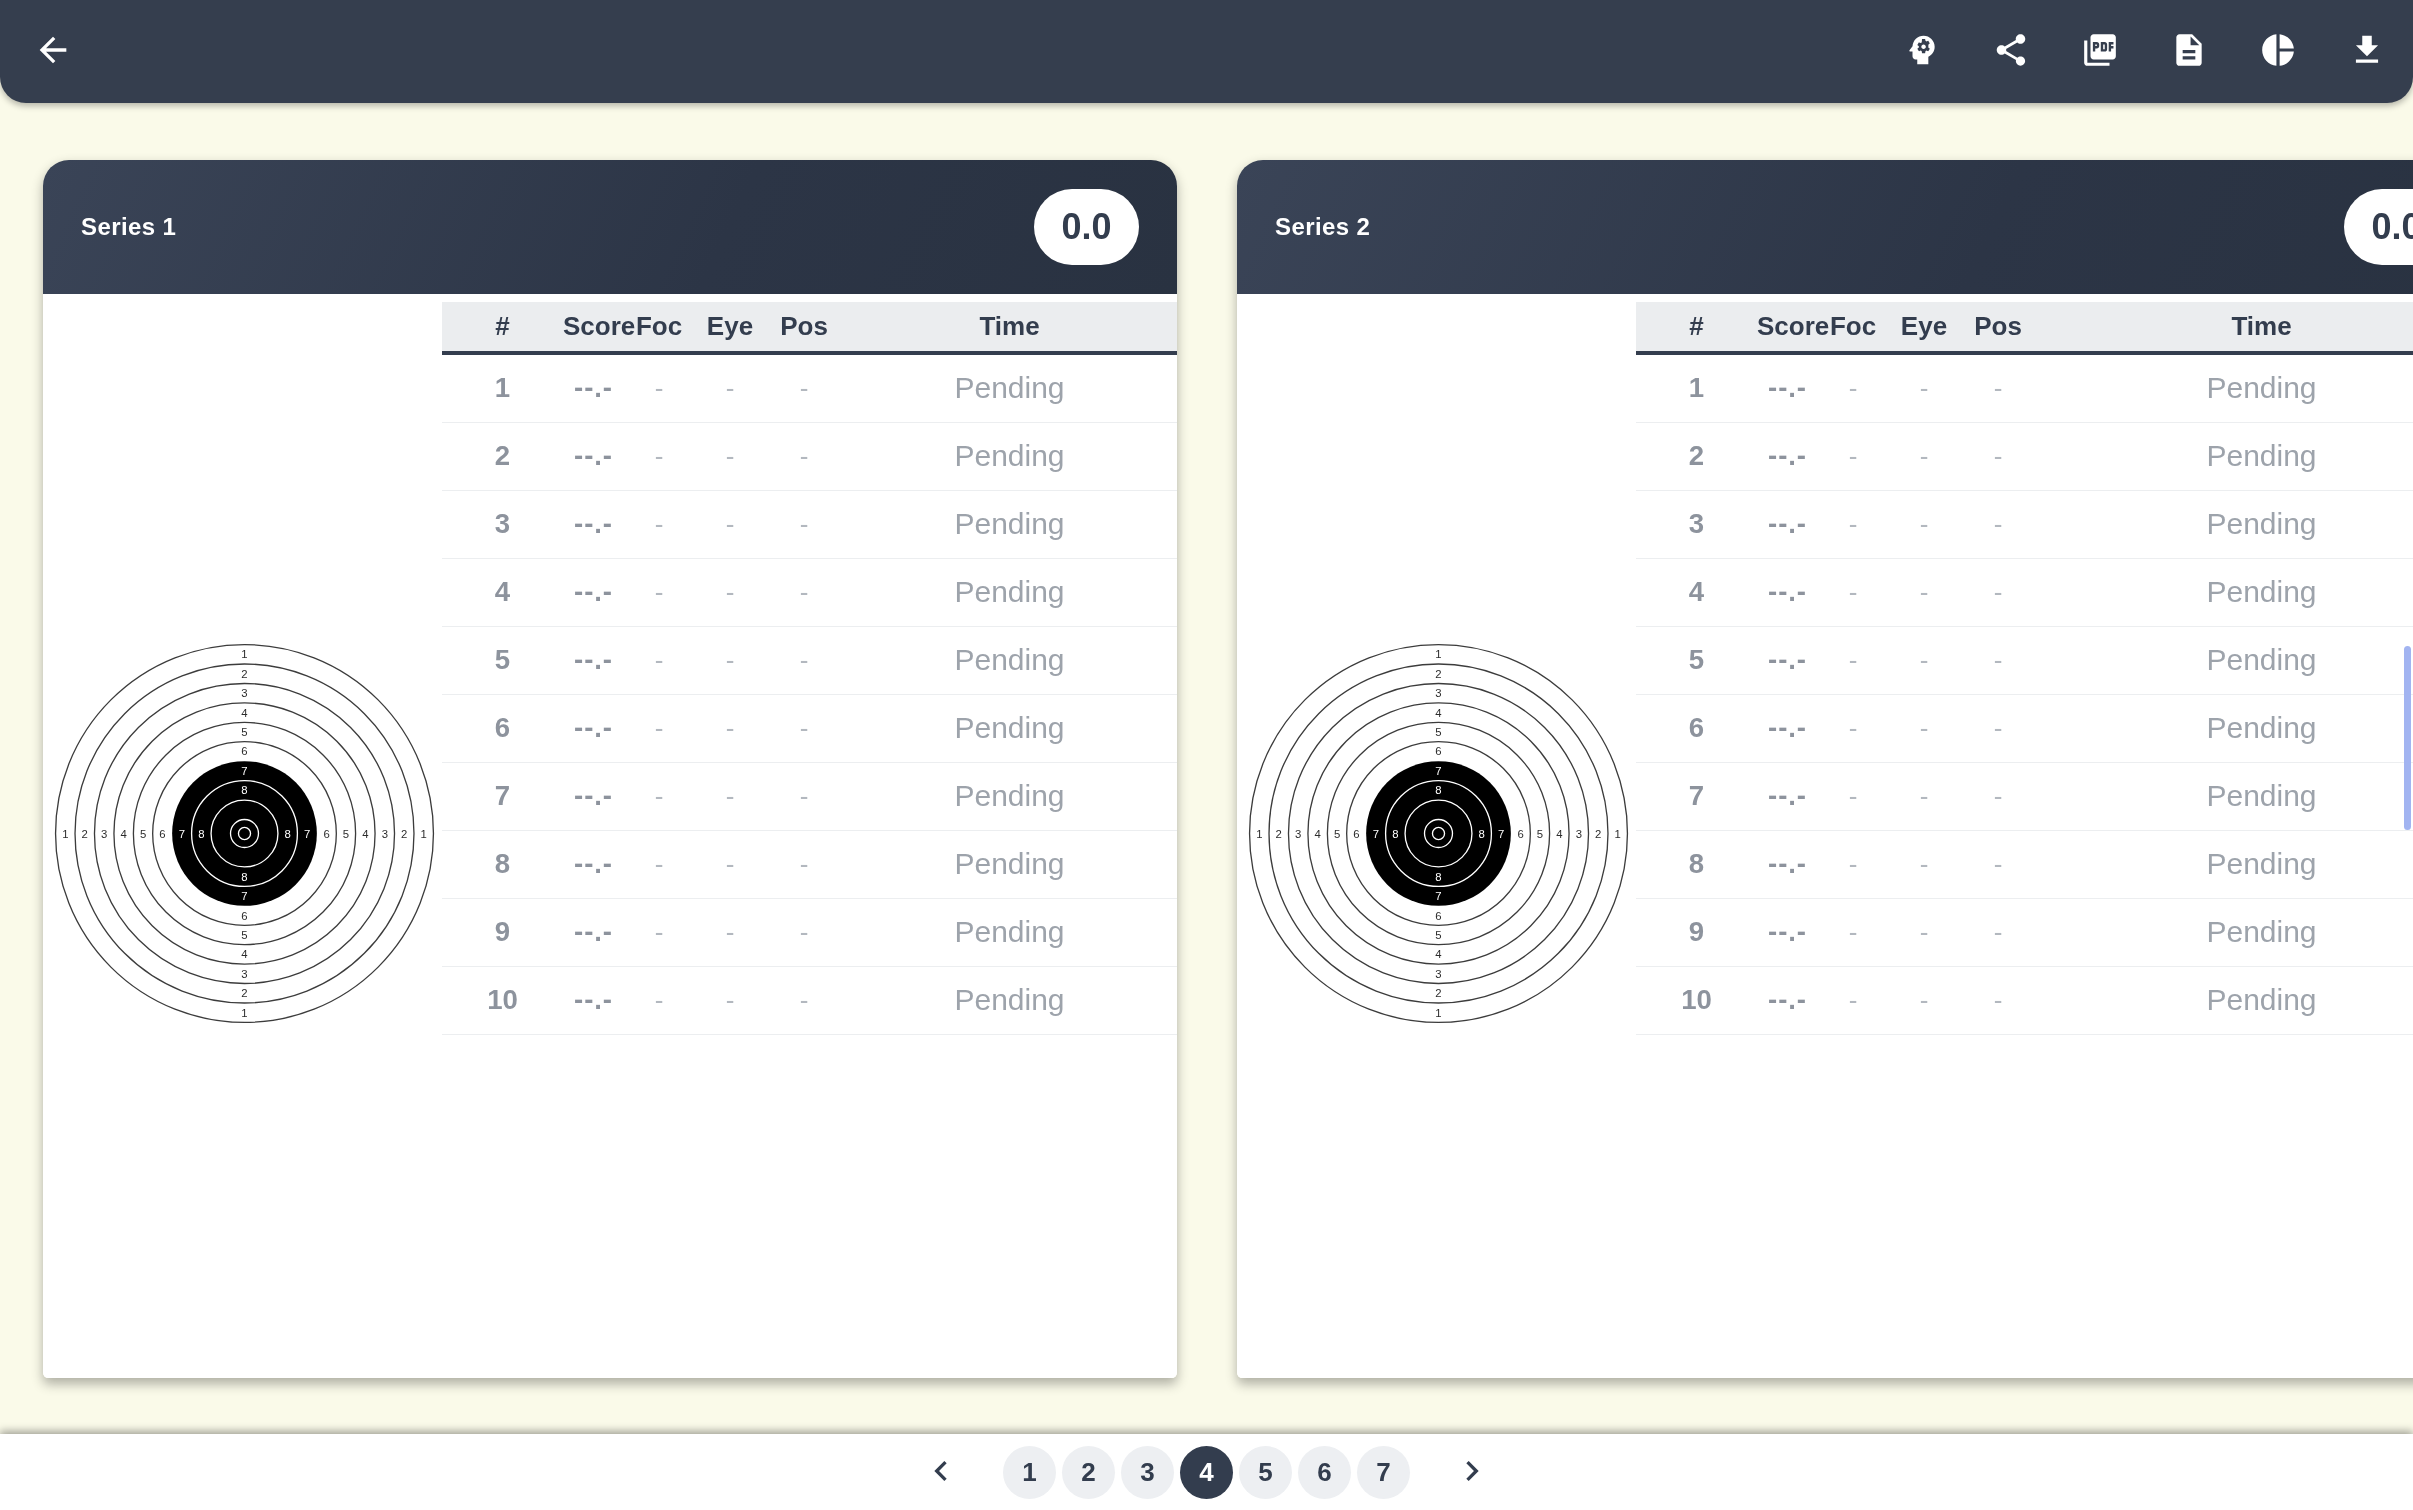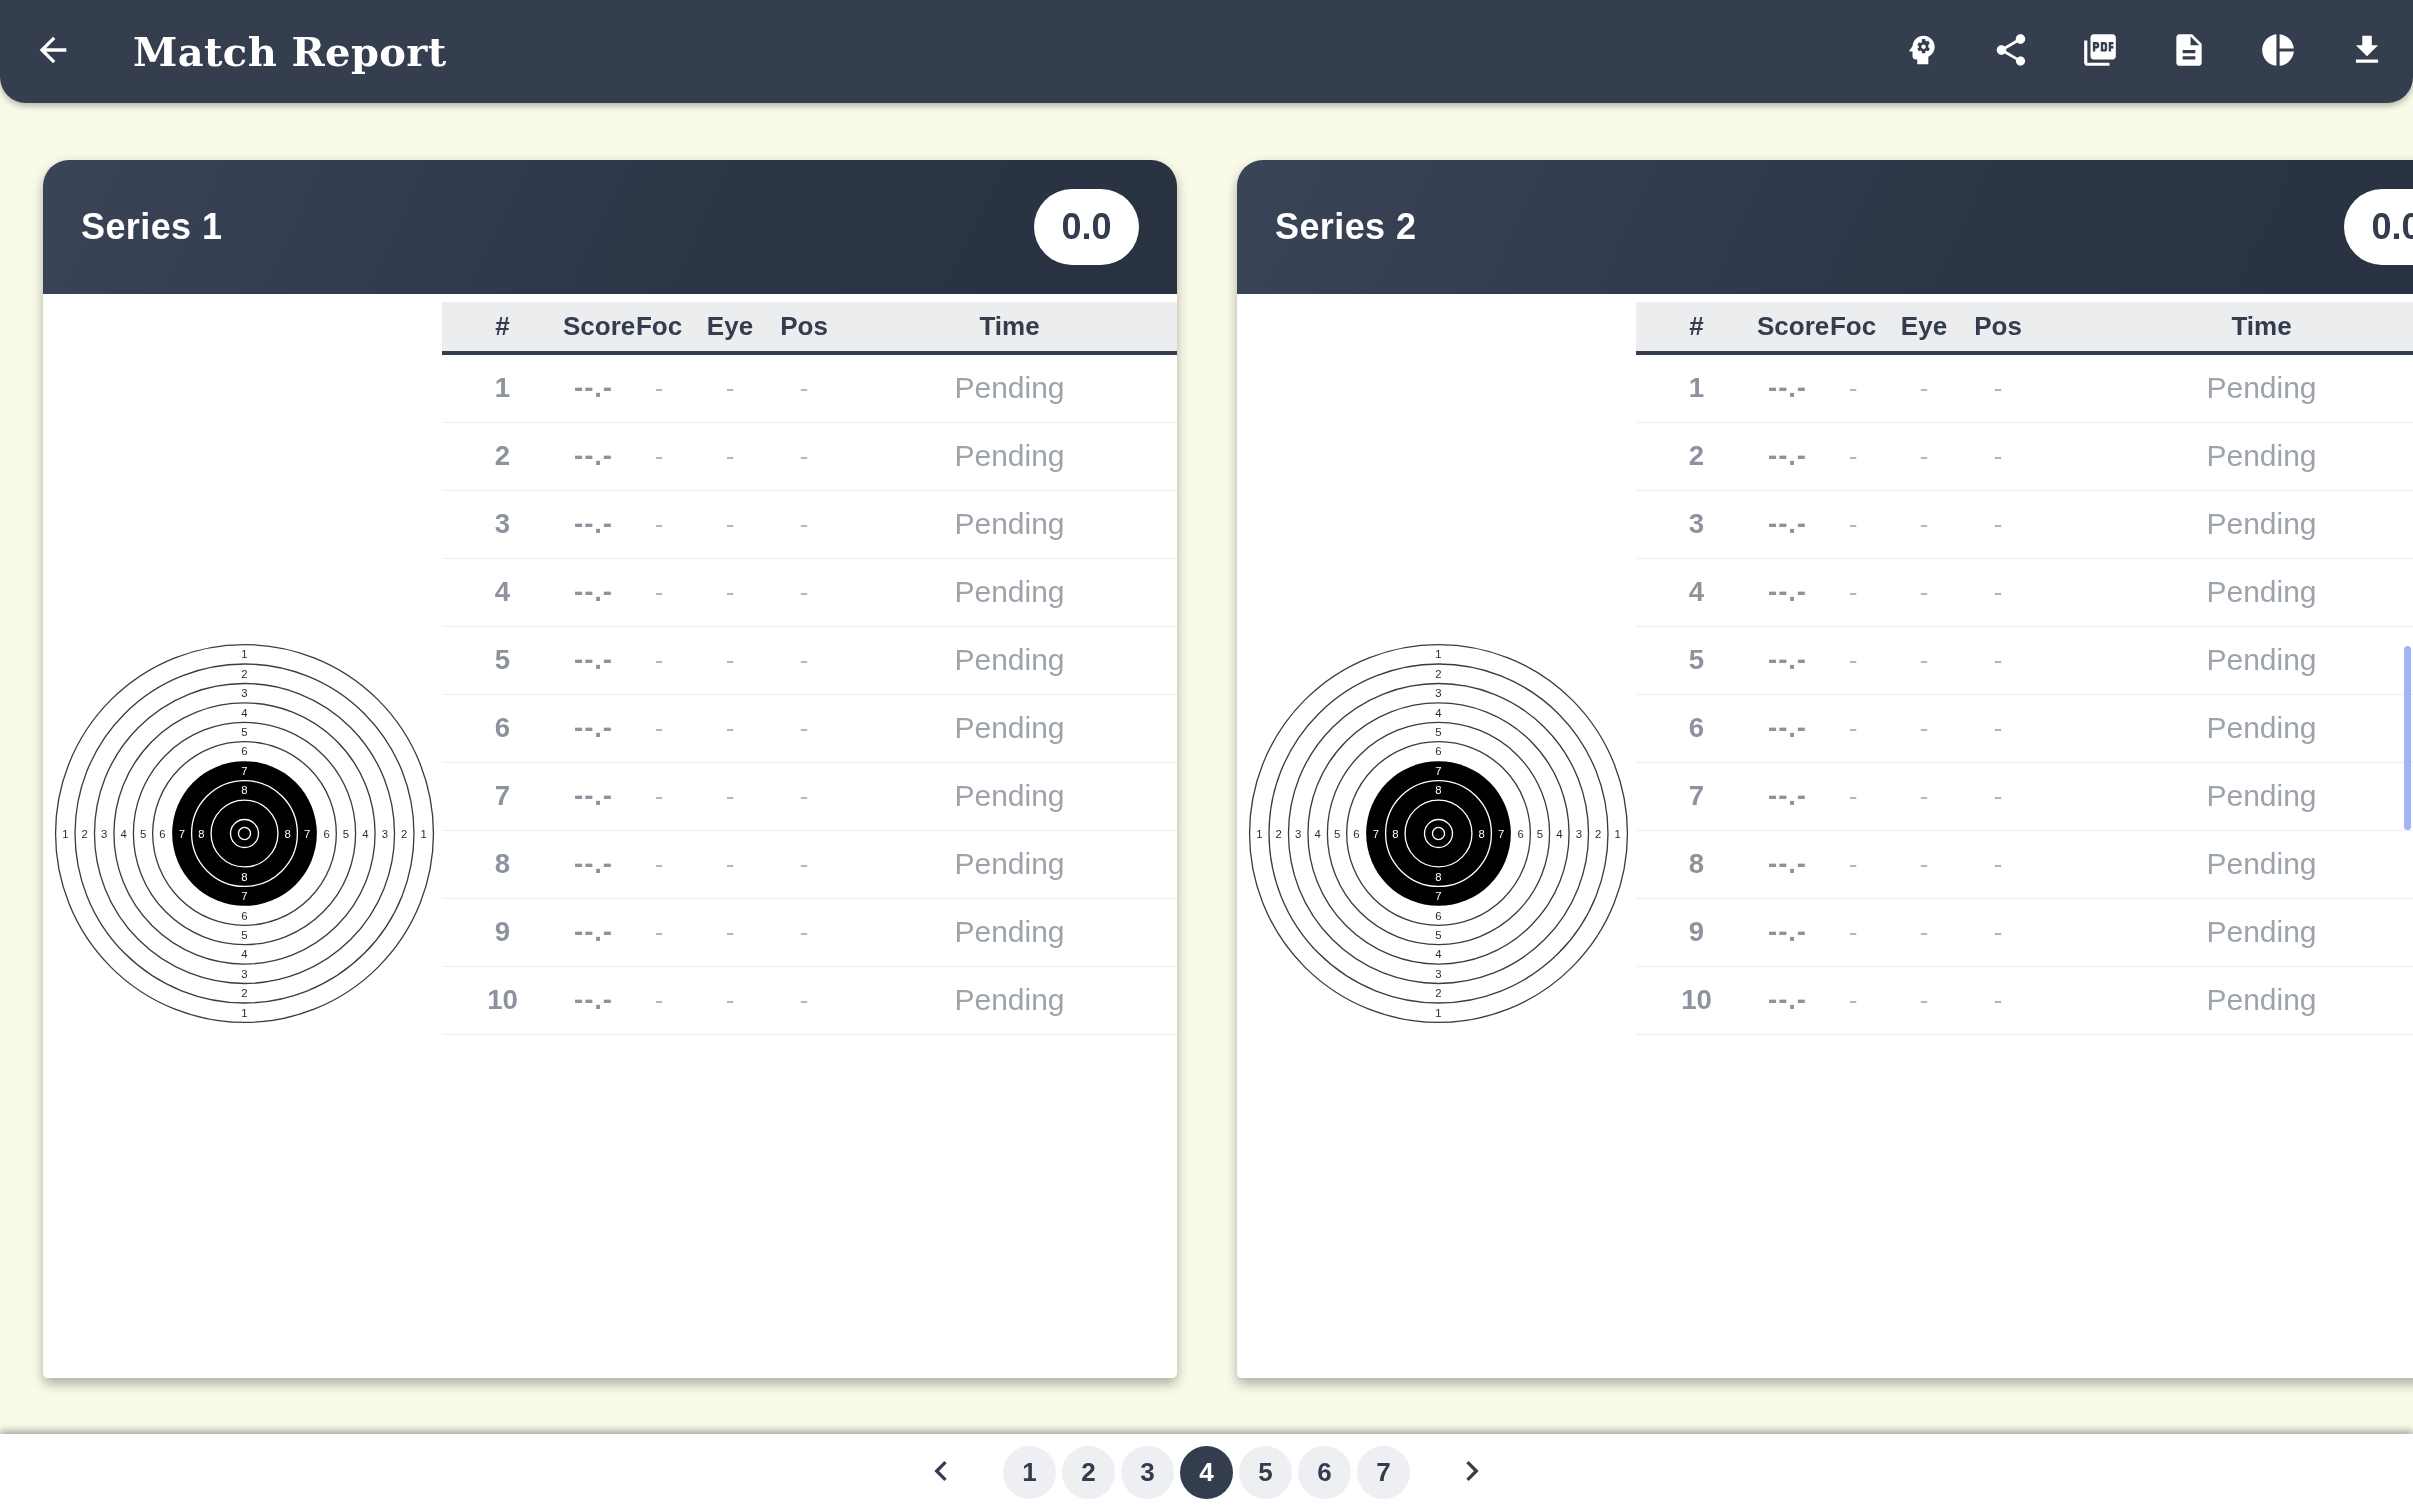--- a/index.html
+++ b/index.html
@@ -17,21 +17,21 @@
     align-items:center;justify-content:center;cursor:pointer;flex:none;}
   .toolbar{margin-left:auto;display:flex;align-items:center;gap:48px;}
 
   
   .card{position:absolute;top:160px;height:1218px;display:flex;flex-direction:column;
     border-radius:26px 26px 5.2px 5.2px;box-shadow:0 5.2px 12px rgba(0,0,0,.30);}
   .card.s0{left:43px;width:1134px;}
   .card.s1{left:1237px;width:1250px;}
   .card-header{flex:none;height:134px;border-radius:26px 26px 0 0;display:flex;align-items:center;
     padding:0 38px;background:linear-gradient(115deg,#3a4457 0%,#2c3546 60%,#293241 100%);}
-  .series-name{font-size:36px;font-weight:700;color:#fff;letter-spacing:0.4px;}
+  .series-name{font-size:24px;font-weight:700;color:#fff;letter-spacing:0.4px;}
   .score-badge{margin-left:auto;background:#fff;color:var(--accent,#333d4e);height:76px;
     min-width:105px;padding:16px 26px;border-radius:38px;display:flex;align-items:center;
     justify-content:center;font-size:36px;font-weight:700;}
   .card-body{flex:1;background:#fff;position:relative;border-radius:0 0 5.2px 5.2px;overflow:hidden;}
 
   
   .target{position:absolute;left:5.2px;top:343px;width:393px;height:393px;}
   .target svg{width:100%;height:100%;display:block;}
 
   
@@ -69,21 +69,20 @@
 <body>
 
 <div class="screen">
 
   <header class="appbar">
     <button class="iconbtn">
       <span><svg width="40" height="40" viewBox="0 0 24 24" fill="#fff">
             <path d="M20 11H7.83l5.59-5.59L12 4l-8 8 8 8 1.41-1.41L7.83 13H20v-2z"></path>
           </svg></span>
     </button>
-    <h1>Match Report</h1>
     <div class="toolbar">
         <button class="iconbtn">
           <span><svg width="38" height="38" viewBox="0 0 24 24" fill="#fff">
               <path d="M13 8.57c-.79 0-1.43.64-1.43 1.43s.64 1.43 1.43 1.43 1.43-.64 1.43-1.43-.64-1.43-1.43-1.43zM13 3C9.25 3 6.2 5.94 6.02 9.64L4.1 12.2c-.25.33-.01.8.41.8H6v3c0 1.1.9 2 2 2h1v3h7v-4.68c2.36-1.12 4-3.53 4-6.32 0-3.87-3.13-7-7-7zm3 7c0 .13-.01.26-.02.39l.83.66c.08.06.1.16.05.25l-.8 1.39c-.05.09-.16.12-.24.09l-.99-.4c-.21.16-.43.29-.67.39L14 13.83c-.01.1-.1.17-.2.17h-1.6c-.1 0-.18-.07-.2-.17l-.16-1.06c-.24-.1-.47-.23-.67-.39l-.99.4c-.09.03-.2 0-.24-.09l-.8-1.39c-.05-.08-.03-.19.05-.25l.83-.66c-.01-.13-.02-.26-.02-.39s.01-.26.02-.39l-.83-.66c-.08-.06-.1-.16-.05-.25l.8-1.39c.05-.09.16-.12.24-.09l.99.4c.21-.16.43-.29.67-.39L12 5.17c.02-.1.1-.17.2-.17h1.6c.1 0 .19.07.2.17l.16 1.06c.24.1.46.23.67.39l.99-.4c.09-.03.2 0 .24.09l.8 1.39c.05.08.03.19-.05.25l-.83.66c.01.13.02.26.02.39z"></path>
             </svg></span>
         </button>
         <button class="iconbtn">
           <span><svg width="38" height="38" viewBox="0 0 24 24" fill="#fff">
               <path d="M18 16.08c-.76 0-1.44.3-1.96.77L8.91 12.7c.05-.23.09-.46.09-.7s-.04-.47-.09-.7l7.05-4.11c.54.5 1.25.81 2.04.81 1.66 0 3-1.34 3-3s-1.34-3-3-3-3 1.34-3 3c0 .24.04.47.09.7L8.04 9.81C7.5 9.31 6.79 9 6 9c-1.66 0-3 1.34-3 3s1.34 3 3 3c.79 0 1.5-.31 2.04-.81l7.12 4.16c-.05.21-.08.43-.08.65 0 1.61 1.31 2.92 2.92 2.92s2.92-1.31 2.92-2.92-1.31-2.92-2.92-2.92z"></path>
             </svg></span>

